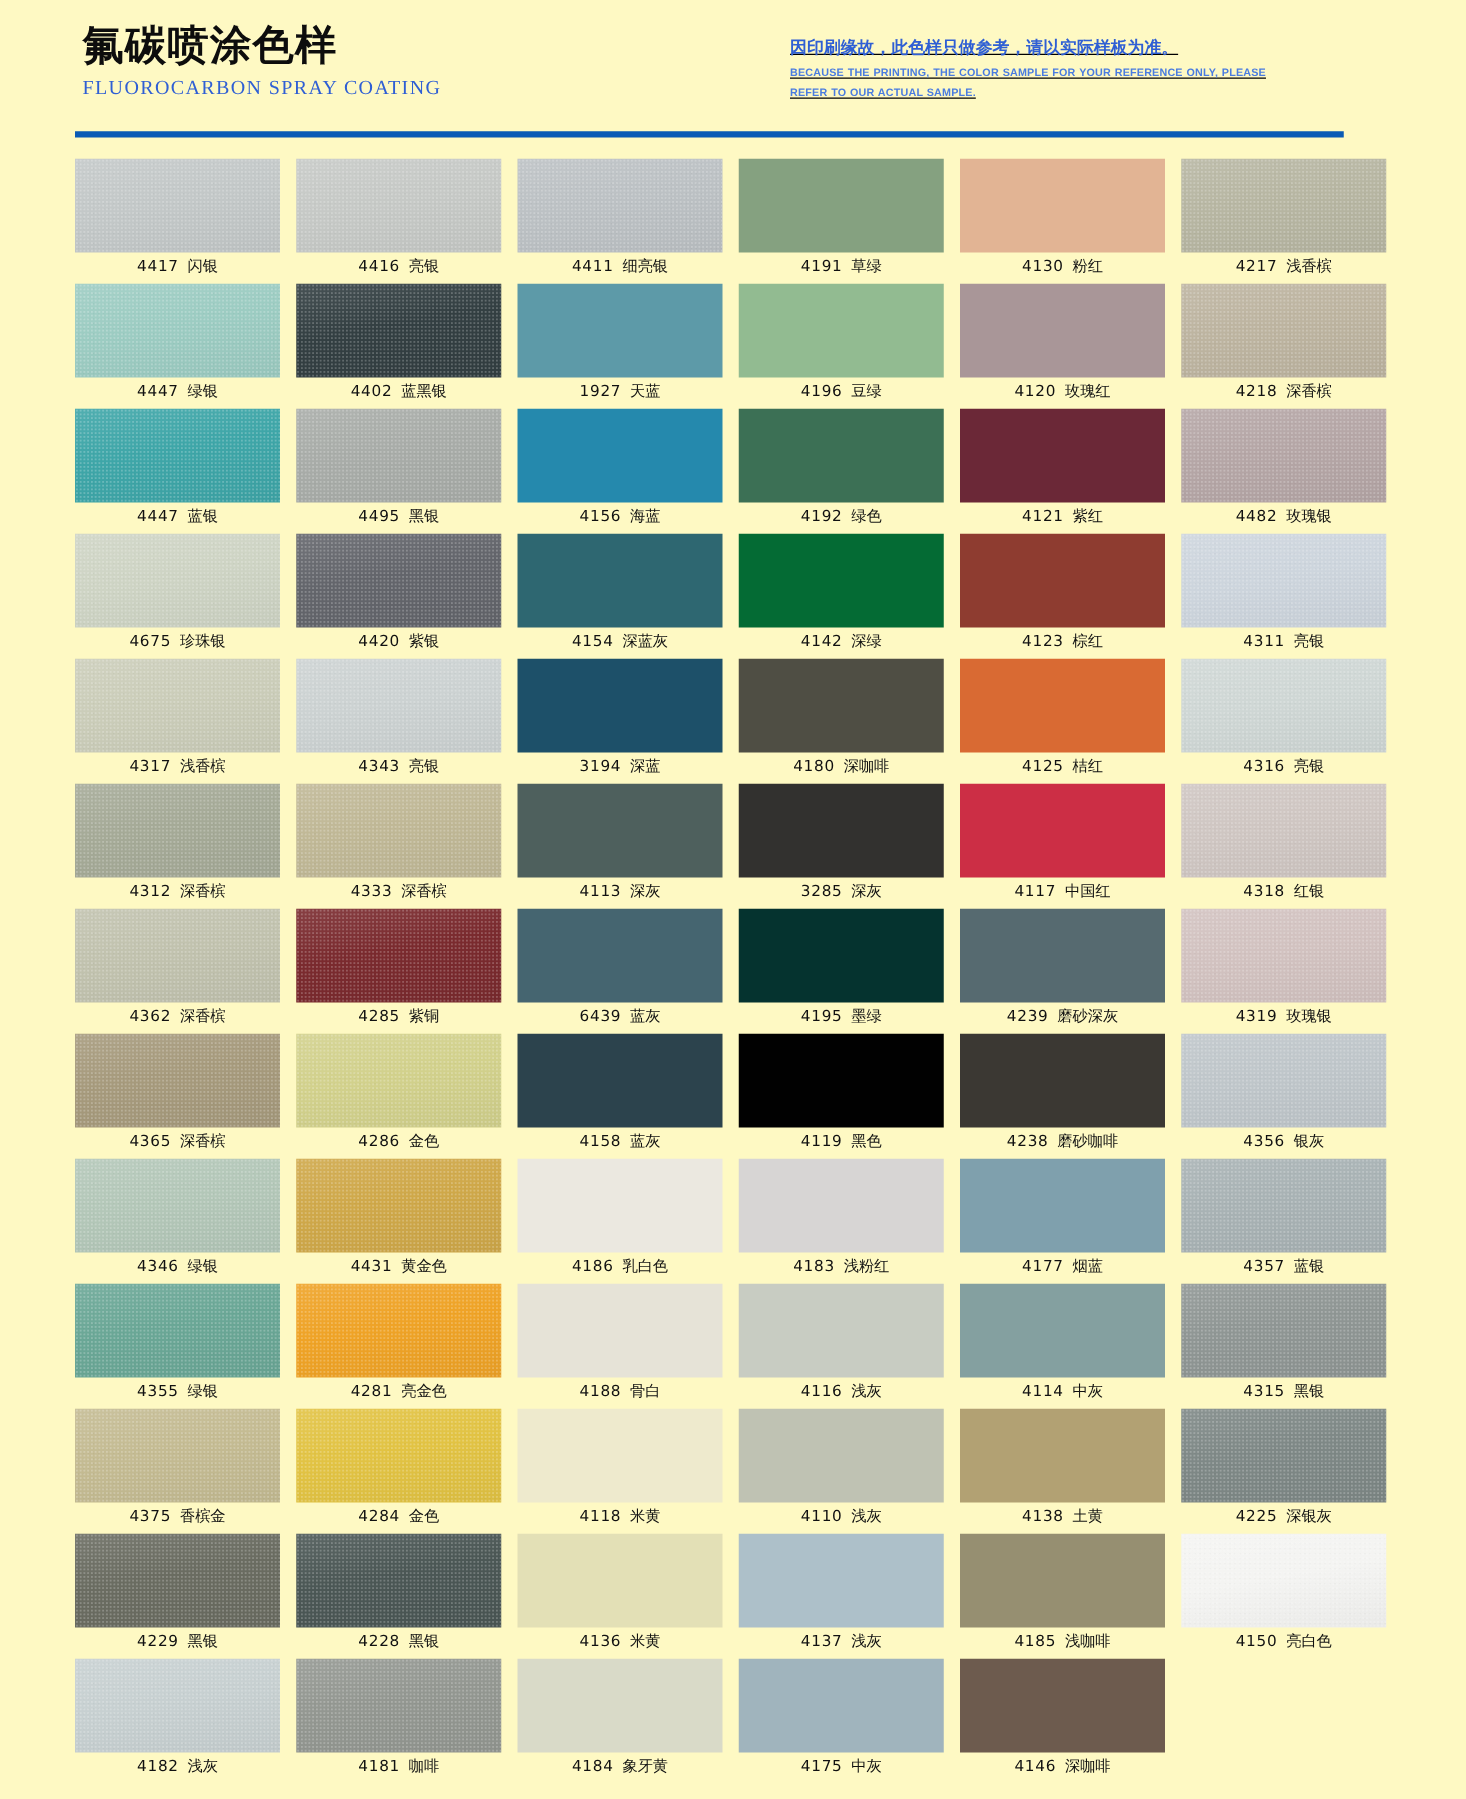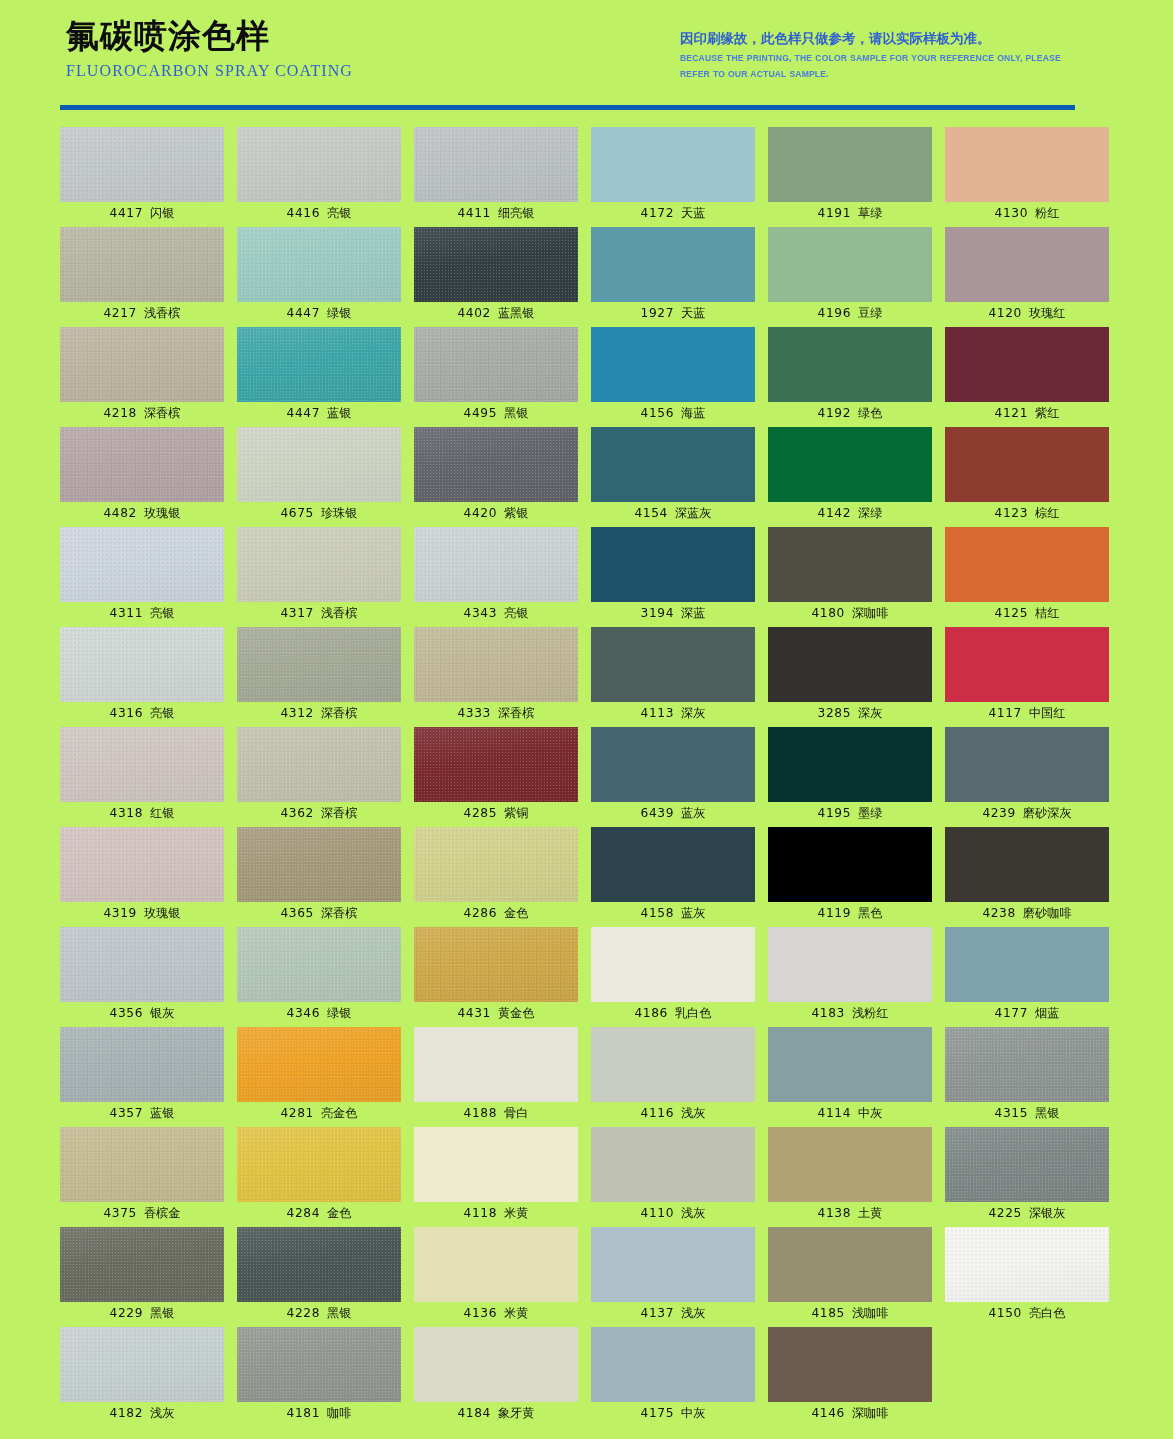--- a/index.html
+++ b/index.html
@@ -11,21 +11,21 @@
     width: 1173px;
     height: 1439px;
     font-family: "Liberation Sans", "DejaVu Sans", sans-serif;
     overflow: hidden;
   }
 
   .page {
     position: relative;
     width: 1173px;
     height: 1439px;
-    background: #bef264;
+    background: #fef9c3;
   }
 
   
   .header {
     position: absolute;
     left: 0;
     top: 0;
     width: 1173px;
     height: 112px;
   }
@@ -48,23 +48,24 @@
     font-size: 16px;
     color: #2f5fd4;
     letter-spacing: 1.1px;
     line-height: 26px;
     margin-top: 2px;
     white-space: nowrap;
   }
 
   .notice-block {
     position: absolute;
-    left: 680px;
+    left: 632px;
     top: 30px;
     width: 420px;
+    text-decoration: underline;
   }
   .notice-cn {
     font-family: "DejaVu Sans", "Liberation Sans", sans-serif;
     font-size: 13.5px;
     font-weight: bold;
     color: #2f5fd4;
     line-height: 17px;
     white-space: nowrap;
   }
   .notice-en {
@@ -174,24 +175,20 @@
       </div>
       <div class="cell">
         <div class="swatch tex" style="background: rgb(198, 201, 198);"></div>
         <div class="label"><span class="code">4416</span><span class="gap"></span><span class="name">亮银</span></div>
       </div>
       <div class="cell">
         <div class="swatch tex" style="background: rgb(188, 193, 196);"></div>
         <div class="label"><span class="code">4411</span><span class="gap"></span><span class="name">细亮银</span></div>
       </div>
       <div class="cell">
-        <div class="swatch" style="background: rgb(158, 196, 208);"></div>
-        <div class="label"><span class="code">4172</span><span class="gap"></span><span class="name">天蓝</span></div>
-      </div>
-      <div class="cell">
         <div class="swatch" style="background: rgb(133, 161, 128);"></div>
         <div class="label"><span class="code">4191</span><span class="gap"></span><span class="name">草绿</span></div>
       </div>
       <div class="cell">
         <div class="swatch" style="background: rgb(226, 180, 148);"></div>
         <div class="label"><span class="code">4130</span><span class="gap"></span><span class="name">粉红</span></div>
       </div>
       <div class="cell">
         <div class="swatch tex" style="background: rgb(183, 182, 162);"></div>
         <div class="label"><span class="code">4217</span><span class="gap"></span><span class="name">浅香槟</span></div>
@@ -382,20 +379,24 @@
       </div>
       <div class="cell">
         <div class="swatch" style="background: rgb(127, 160, 173);"></div>
         <div class="label"><span class="code">4177</span><span class="gap"></span><span class="name">烟蓝</span></div>
       </div>
       <div class="cell">
         <div class="swatch tex" style="background: rgb(168, 178, 180);"></div>
         <div class="label"><span class="code">4357</span><span class="gap"></span><span class="name">蓝银</span></div>
       </div>
       <div class="cell">
+        <div class="swatch tex" style="background: rgb(106, 167, 150);"></div>
+        <div class="label"><span class="code">4355</span><span class="gap"></span><span class="name">绿银</span></div>
+      </div>
+      <div class="cell">
         <div class="swatch tex" style="background: rgb(239, 163, 38);"></div>
         <div class="label"><span class="code">4281</span><span class="gap"></span><span class="name">亮金色</span></div>
       </div>
       <div class="cell">
         <div class="swatch" style="background: rgb(230, 227, 215);"></div>
         <div class="label"><span class="code">4188</span><span class="gap"></span><span class="name">骨白</span></div>
       </div>
       <div class="cell">
         <div class="swatch" style="background: rgb(200, 204, 194);"></div>
         <div class="label"><span class="code">4116</span><span class="gap"></span><span class="name">浅灰</span></div>

